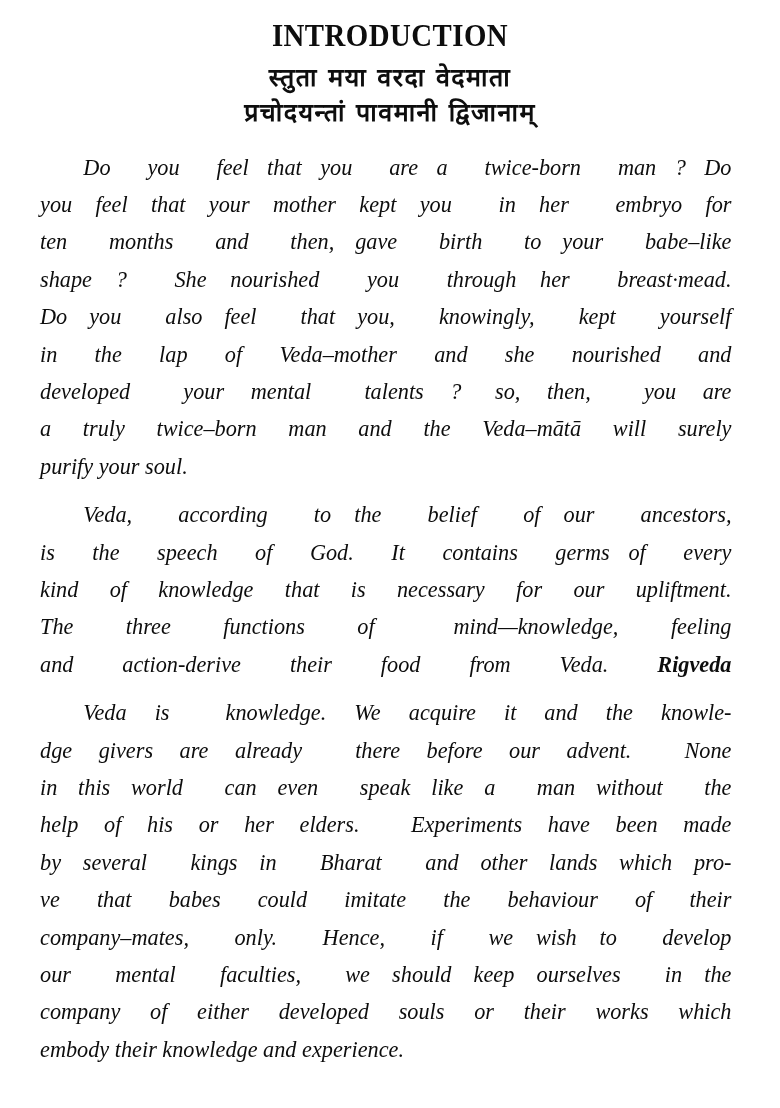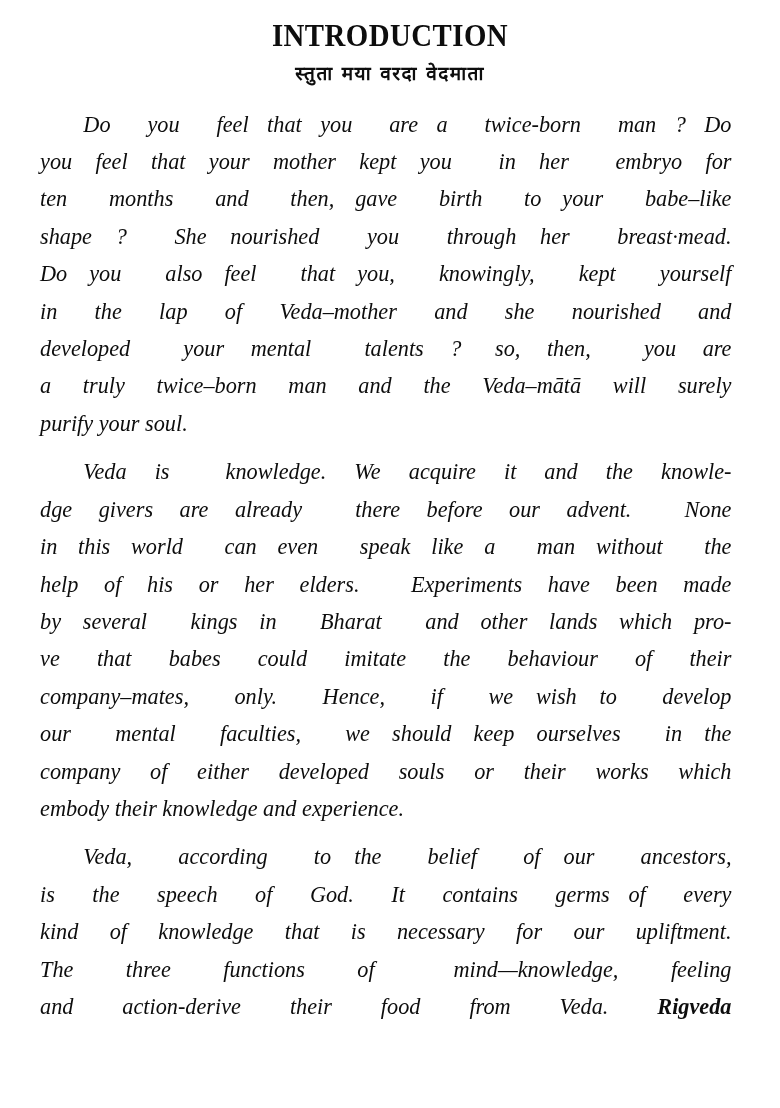--- a/index.html
+++ b/index.html
@@ -37,21 +37,21 @@
     font-weight: bold;
     font-size: 31px;
     letter-spacing: 0.5px;
     line-height: 1.0;
     transform: scaleX(0.93);
     margin: 0 0 10px 0;
   }
 
   .sanskrit-line {
     font-family: "DejaVu Sans", sans-serif;
-    font-size: 19px;
+    font-size: 25px;
     font-weight: 600;
     line-height: 1.35;
     margin: 0;
     letter-spacing: 1.5px;
   }
   .sanskrit-line.first { margin-bottom: 1px; }
 
   
   .body-text {
     margin-top: 19px;
@@ -90,51 +90,52 @@
   .gap { display: inline-block; width: 34px; }
 </style>
 </head>
 <body>
 
 <div class="page">
 
   <div class="heading-block">
     <h1 class="page-title">INTRODUCTION</h1>
     <p class="sanskrit-line first">स्तुता मया वरदा वेदमाता</p>
+    <p class="sanskrit-line">प्रचोदयन्तां पावमानी द्विजानाम्</p>
   </div>
 
   <div class="body-text">
 
     <div class="para p1">
       <span class="line indent">Do  you  feel that you  are a  twice-born  man ? Do</span>
       <span class="line">you feel that your mother kept you  in her  embryo for</span>
       <span class="line">ten  months  and  then, gave  birth  to your  babe–like</span>
       <span class="line">shape ?  She nourished  you  through her  breast·mead.</span>
       <span class="line">Do you  also feel  that you,  knowingly,  kept  yourself</span>
       <span class="line">in  the  lap  of  Veda–mother  and  she  nourished  and</span>
       <span class="line"><span>developed  your mental  talents ?</span><span class="gap"></span><span>so, then,  you are</span></span>
       <span class="line">a truly twice–born man and the Veda–mātā will surely</span>
       <span class="line last">purify your soul.</span>
     </div>
 
+    <div class="para p3">
+      <span class="line indent">Veda,  according  to the  belief  of our  ancestors,</span>
+      <span class="line">is  the  speech  of  God.  It  contains  germs of  every</span>
+      <span class="line">kind of knowledge that is necessary for our upliftment.</span>
+      <span class="line">The  three  functions  of   mind—knowledge,  feeling</span>
+      <span class="line"><span>and  action-derive  their  food  from  Veda.  </span><span class="bold-word">Rigveda</span></span>
+    </div>
+
     <div class="para p2">
       <span class="line indent">Veda is  knowledge. We acquire it and the knowle-</span>
       <span class="line">dge givers are already  there before our advent.  None</span>
       <span class="line">in this world  can even  speak like a  man without  the</span>
       <span class="line">help of his or her elders.  Experiments have been made</span>
       <span class="line">by several  kings in  Bharat  and other lands which pro-</span>
       <span class="line">ve  that  babes  could  imitate  the  behaviour  of  their</span>
       <span class="line">company–mates,  only.  Hence,  if  we wish to  develop</span>
       <span class="line">our  mental  faculties,  we should keep ourselves  in the</span>
       <span class="line">company of either developed souls or their works which</span>
       <span class="line last">embody their knowledge and experience.</span>
     </div>
 
-    <div class="para p3">
-      <span class="line indent">Veda,  according  to the  belief  of our  ancestors,</span>
-      <span class="line">is  the  speech  of  God.  It  contains  germs of  every</span>
-      <span class="line">kind of knowledge that is necessary for our upliftment.</span>
-      <span class="line">The  three  functions  of   mind—knowledge,  feeling</span>
-      <span class="line"><span>and  action-derive  their  food  from  Veda.  </span><span class="bold-word">Rigveda</span></span>
-    </div>
-
   </div>
 </div>
 
 </body></html>

